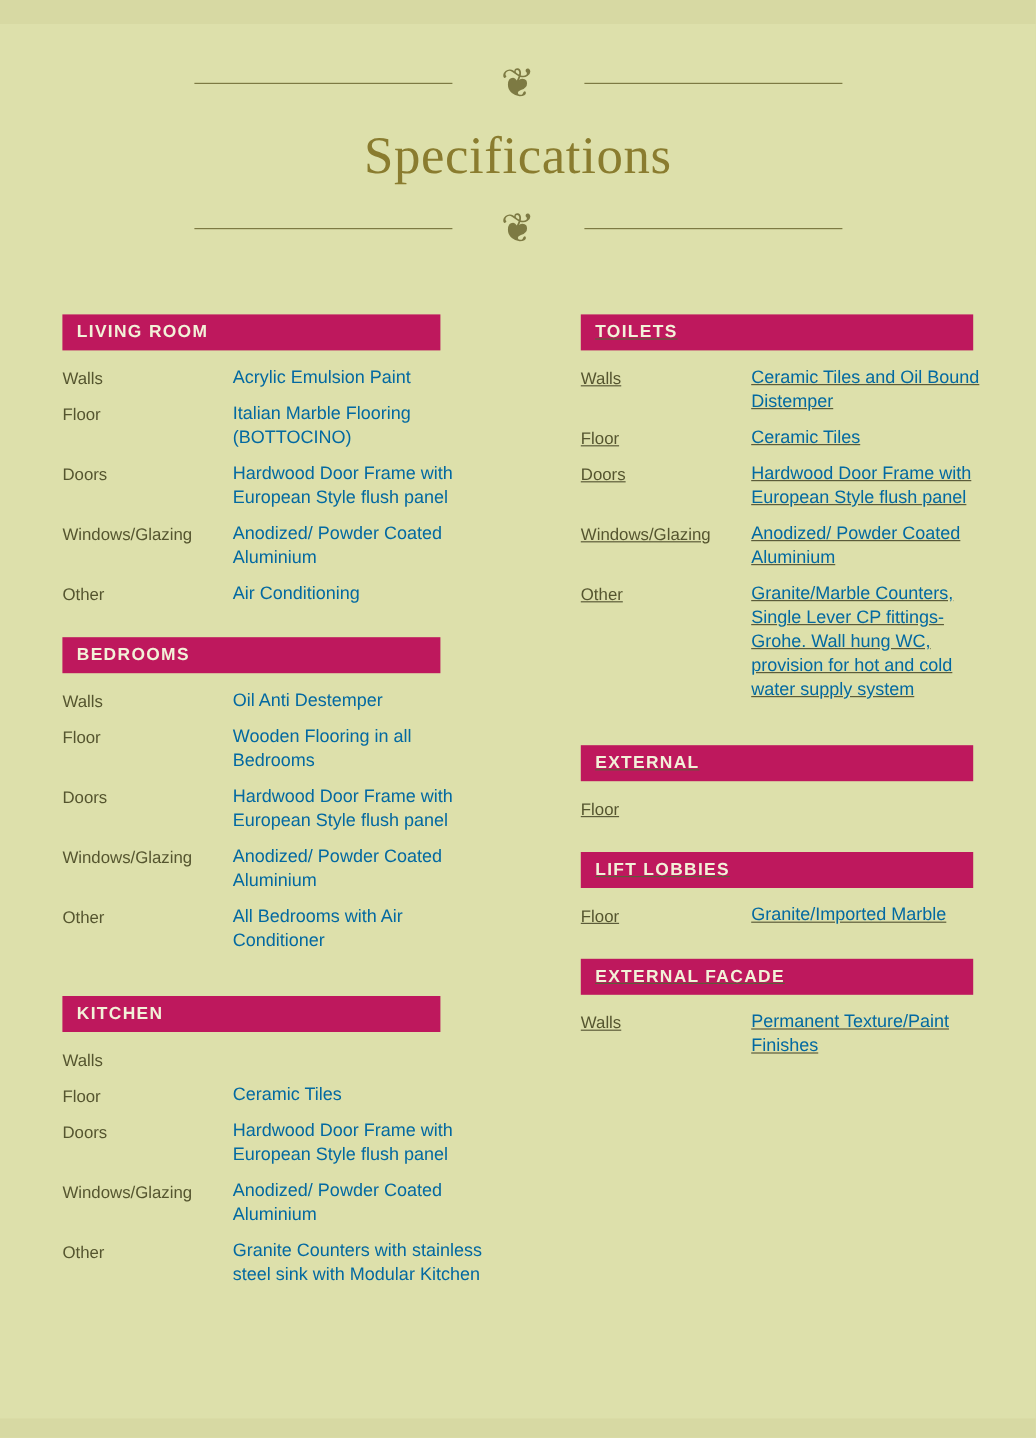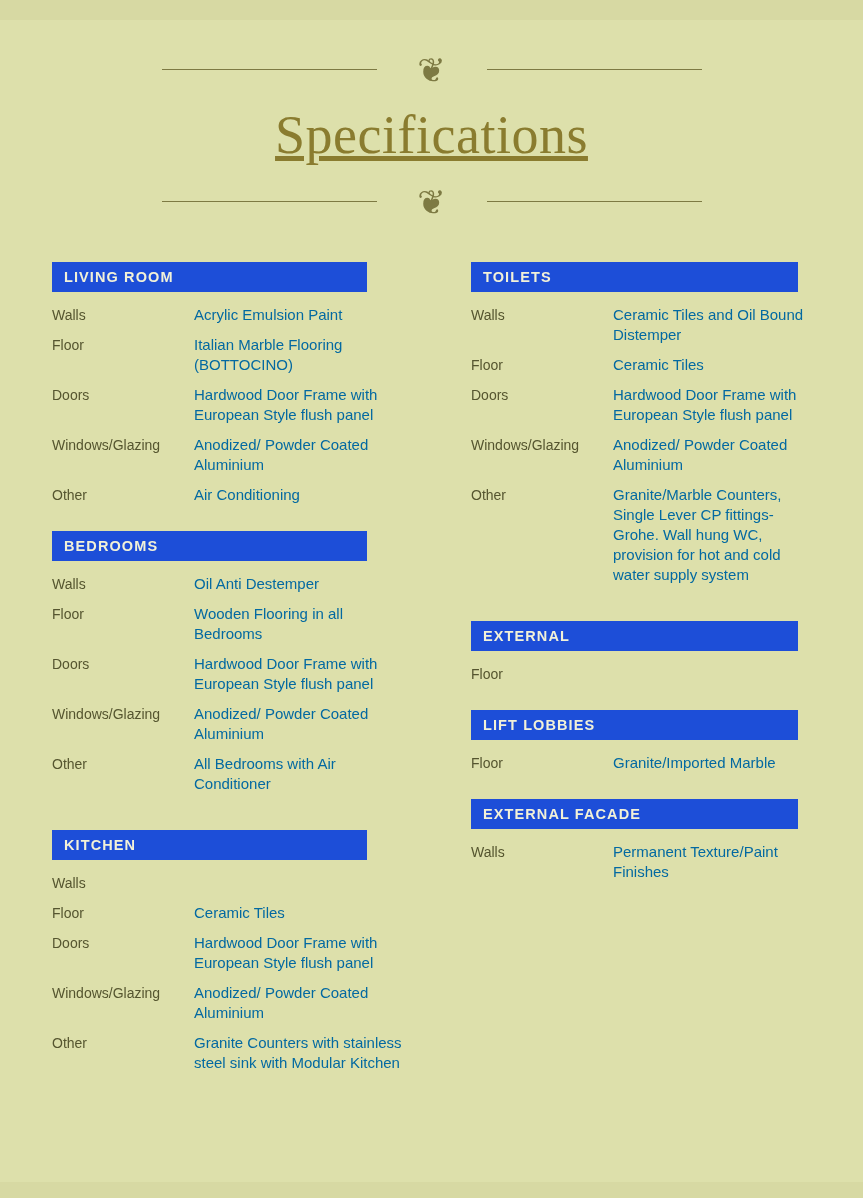--- a/index.html
+++ b/index.html
@@ -62,48 +62,47 @@
     transform: translateX(-50%);
     width: 48px;
     height: 44px;
     line-height: 44px;
     font-size: 34px;
     color: #7d7a43;
     font-family: "DejaVu Sans", sans-serif;
   }
   .title {
     font-family: "Liberation Serif", serif;
-    font-size: 54px;
+    font-size: 44px;
     color: #8a7c2f;
     letter-spacing: 0.5px;
     margin: 12px 0 14px 0;
     font-weight: 400;
-    text-decoration: underline;
   }
 
   
   .columns {
     position: absolute;
     top: 262px;
     left: 0;
     width: 863px;
     height: 920px;
   }
   .col {
     position: absolute;
     top: 0;
     width: 360px;
   }
   .col.left  { left: 52px; }
-  .col.right { left: 471px; }
+  .col.right { left: 484px; text-decoration: underline; }
 
   .section { margin-bottom: 6px; }
 
   .section-head {
-    background: #1d4ed8;
+    background: #be185d;
     color: #f2f1d8;
     font-size: 14.5px;
     font-weight: bold;
     letter-spacing: 1.1px;
     padding: 7px 0 7px 12px;
     width: 315px;
     box-sizing: border-box;
   }
   .col.right .section-head { width: 327px; }
 

